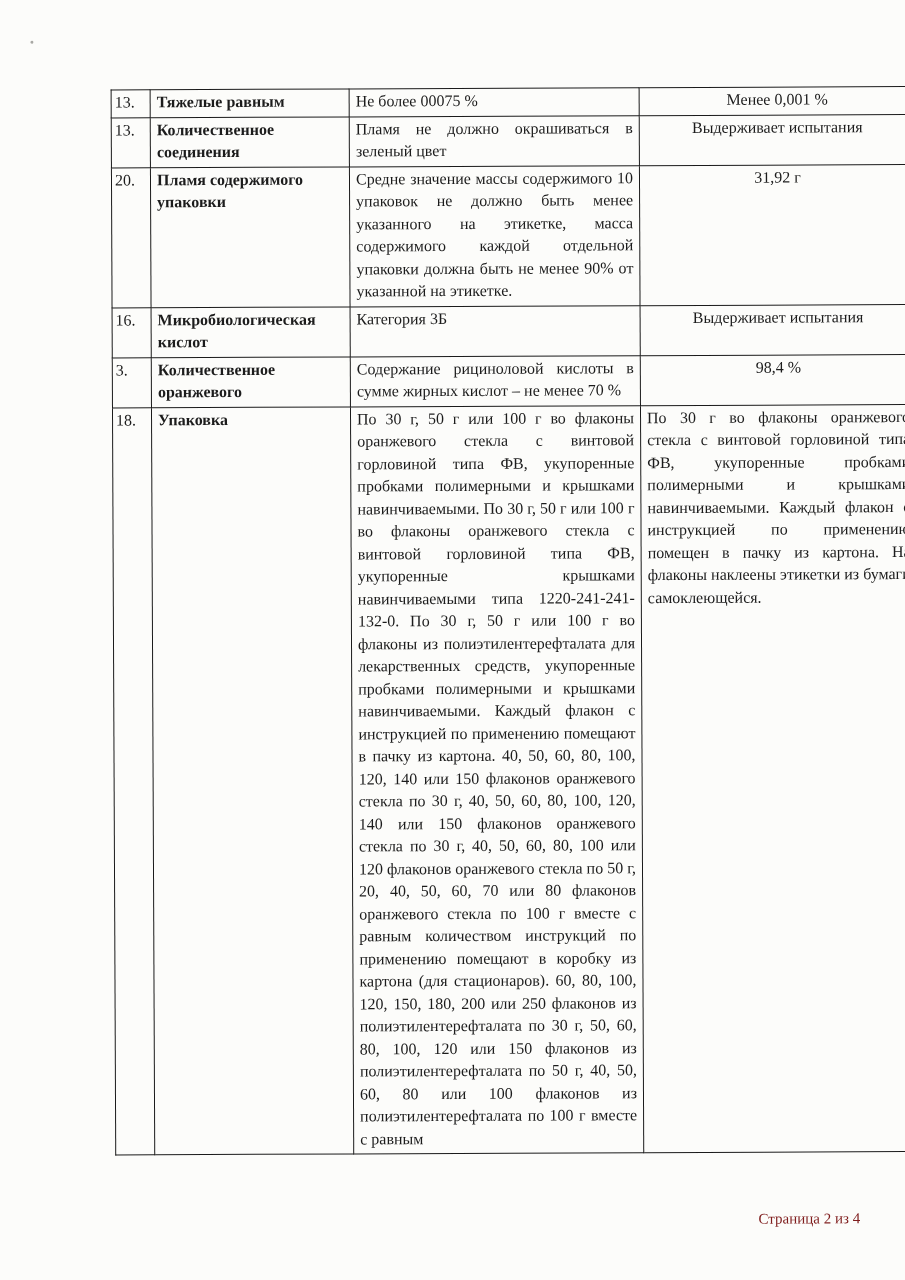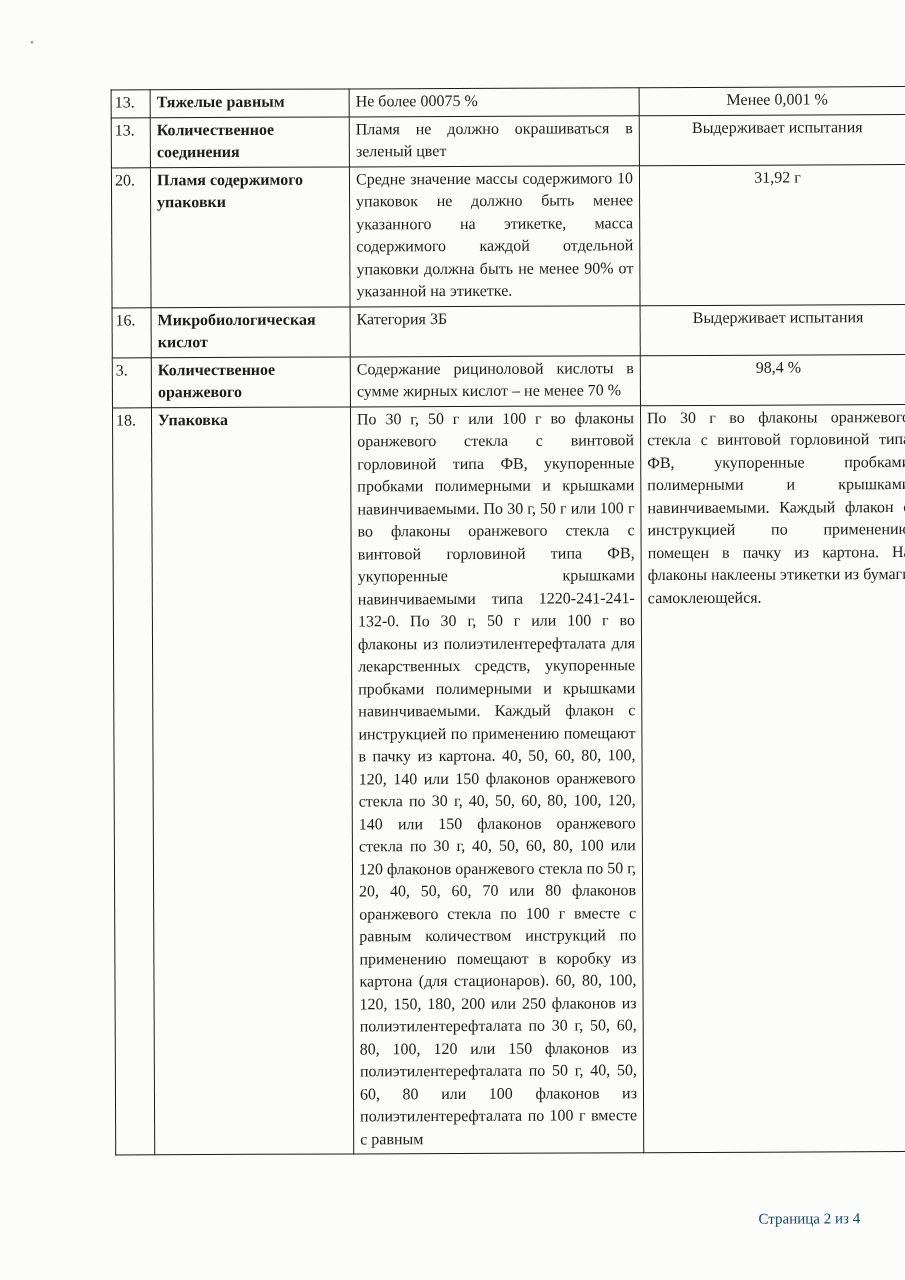--- a/index.html
+++ b/index.html
@@ -37,21 +37,21 @@
   td.name  { width: 186px; font-weight: bold; }
   td.req   { width: 277px; text-align: justify; }
   td.res   { width: 263px; }
   td.res.center  { text-align: center; }
   td.res.justify { text-align: justify; }
   .footer {
     position: absolute;
     left: 756px;
     top: 1212px;
     font-size: 15px;
-    color: #0c4a6e;
+    color: #7f1d1d;
   }
   .artifact {
     position: absolute;
     left: 33px;
     top: 39px;
     width: 3px;
     height: 3px;
     border-radius: 50%;
     background: #a8a8a4;
   }

